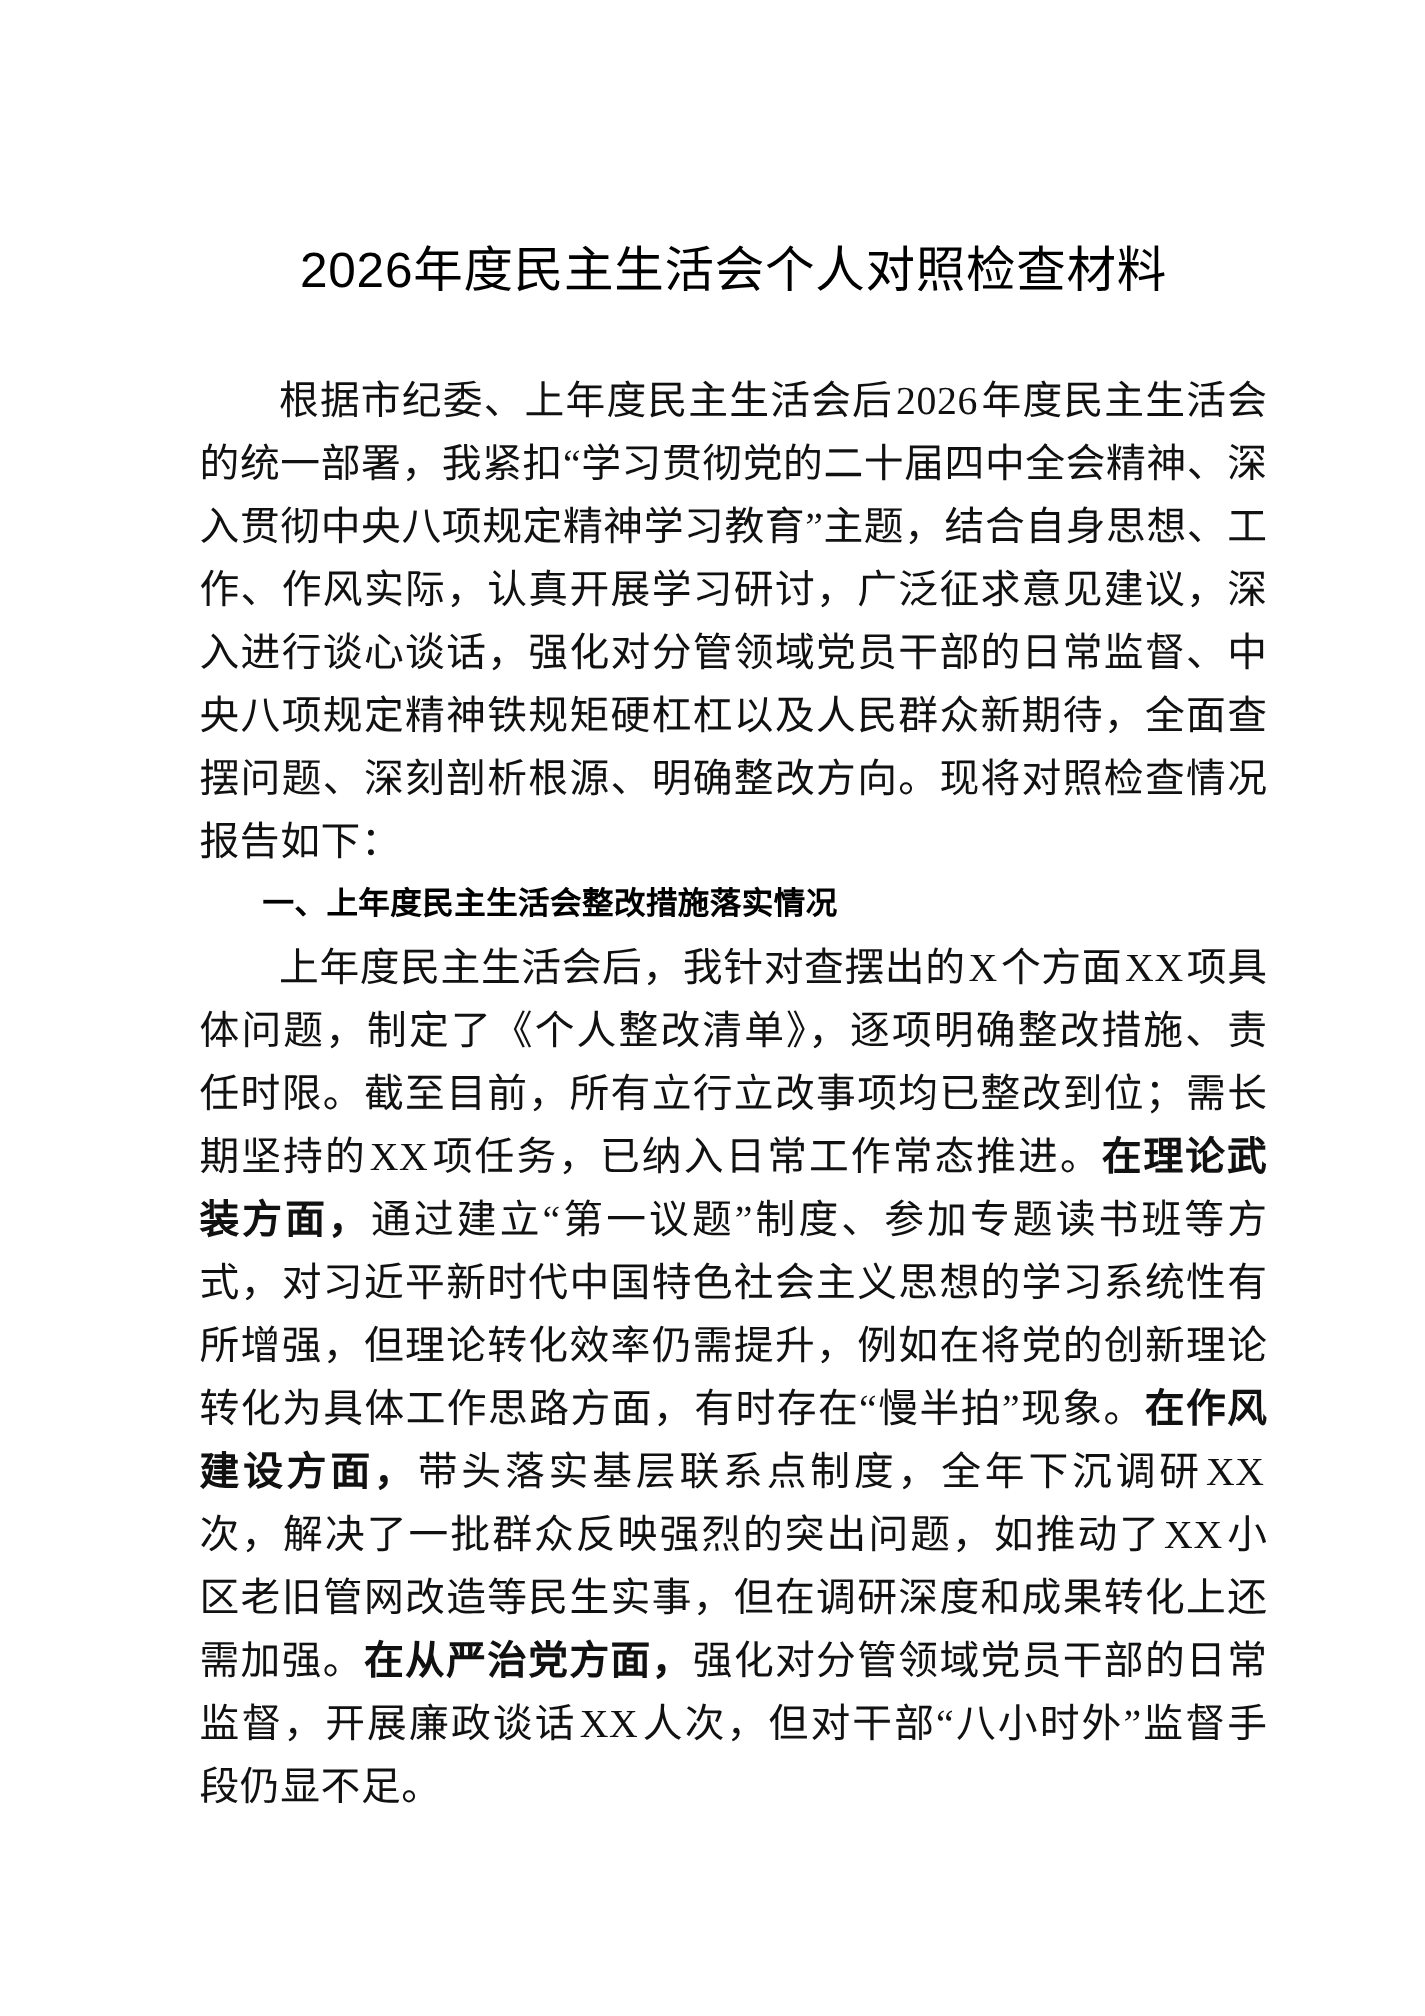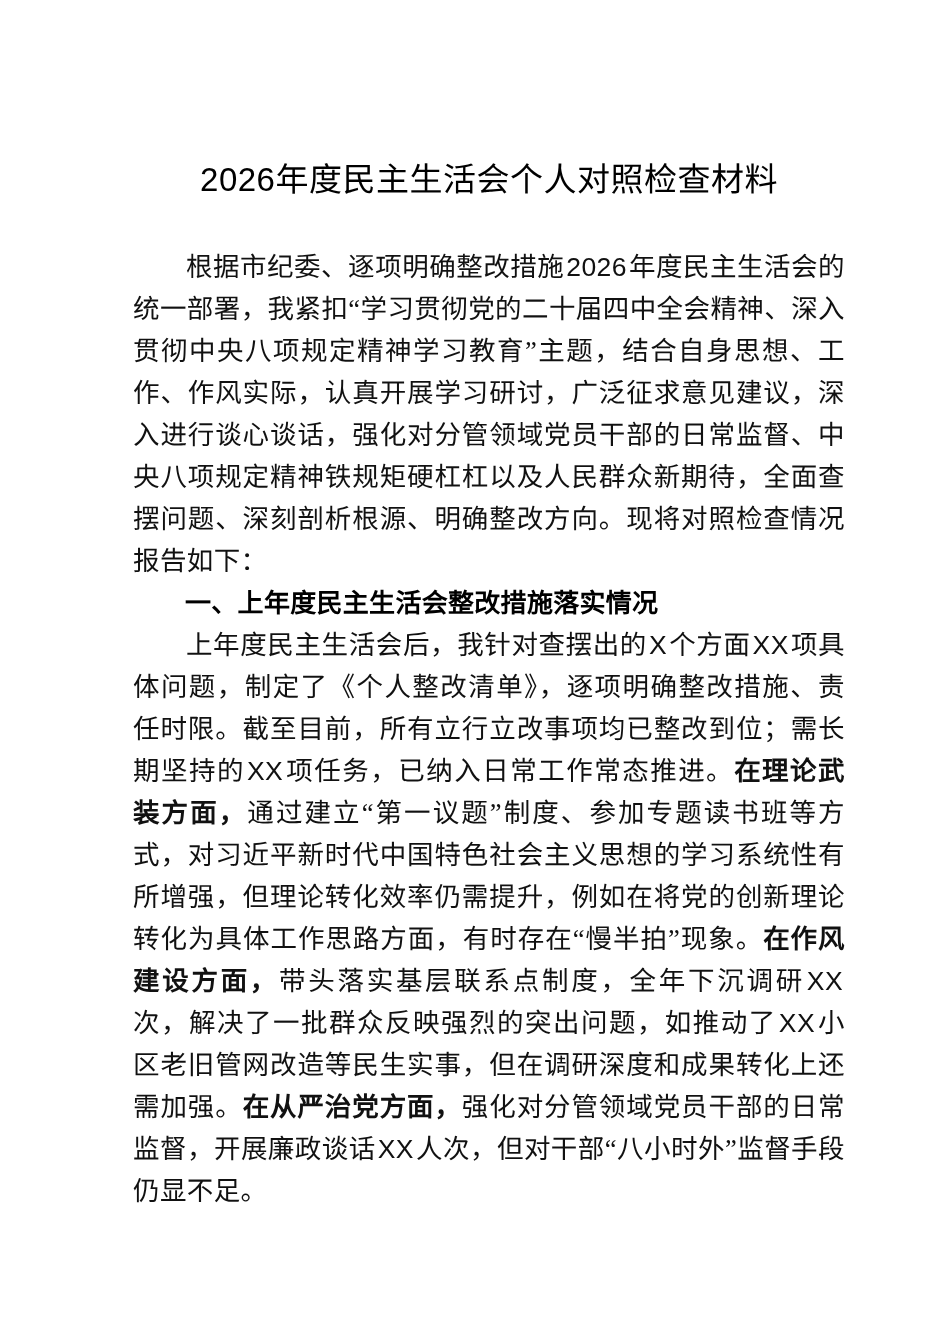--- a/index.html
+++ b/index.html
@@ -57,50 +57,50 @@
     margin-top: 44px;
   }
 
   .para-after-heading {
     margin-top: 0;
   }
 
   
   .section-heading {
     font-family: "Liberation Sans", "DejaVu Sans", sans-serif;
-    font-size: 26px;
+    font-size: 21px;
     font-weight: bold;
     line-height: 42px;
     color: #000000;
     text-indent: 2em;
     margin: 0;
     letter-spacing: 0.3px;
   }
 
   
   .emph {
     font-family: "Liberation Serif", "DejaVu Serif", serif;
     font-weight: bold;
     letter-spacing: 0.4px;
   }
 
   
   .lat {
-    font-family: Liberation Sans, sans-serif;
+    font-family: Liberation Serif, serif;
     padding: 0 2px;
   }
 </style>
 </head>
 <body>
 
 <div class="page">
   <div class="content">
 
     <h1 class="doc-title">2026年度民主生活会个人对照检查材料</h1>
 
-    <p class="body-para para-intro"><span>根据市纪委、逐项明确整改措施</span><span class="lat">2026</span><span>年度民主生活会的统一部署，我紧扣“学习贯彻党的二十届四中全会精神、深入贯彻中央八项规定精神学习教育”主题，结合自身思想、工作、作风实际，认真开展学习研讨，广泛征求意见建议，深入进行谈心谈话，强化对分管领域党员干部的日常监督、中央八项规定精神铁规矩硬杠杠以及人民群众新期待，全面查摆问题、深刻剖析根源、明确整改方向。现将对照检查情况报告如下：</span></p>
+    <p class="body-para para-intro"><span>根据市纪委、上年度民主生活会后</span><span class="lat">2026</span><span>年度民主生活会的统一部署，我紧扣“学习贯彻党的二十届四中全会精神、深入贯彻中央八项规定精神学习教育”主题，结合自身思想、工作、作风实际，认真开展学习研讨，广泛征求意见建议，深入进行谈心谈话，强化对分管领域党员干部的日常监督、中央八项规定精神铁规矩硬杠杠以及人民群众新期待，全面查摆问题、深刻剖析根源、明确整改方向。现将对照检查情况报告如下：</span></p>
 
     <h2 class="section-heading">一、上年度民主生活会整改措施落实情况</h2>
 
     <p class="body-para para-after-heading"><span>上年度民主生活会后，我针对查摆出的</span><span class="lat">X</span><span>个方面</span><span class="lat">XX</span><span>项具体问题，制定了《个人整改清单》，逐项明确整改措施、责任时限。截至目前，所有立行立改事项均已整改到位；需长期坚持的</span><span class="lat">XX</span><span>项任务，已纳入日常工作常态推进。</span><span class="emph">在理论武装方面，</span><span>通过建立“第一议题”制度、参加专题读书班等方式，对习近平新时代中国特色社会主义思想的学习系统性有所增强，但理论转化效率仍需提升，例如在将党的创新理论转化为具体工作思路方面，有时存在“慢半拍”现象。</span><span class="emph">在作风建设方面，</span><span>带头落实基层联系点制度，全年下沉调研</span><span class="lat">XX</span><span>次，解决了一批群众反映强烈的突出问题，如推动了</span><span class="lat">XX</span><span>小区老旧管网改造等民生实事，但在调研深度和成果转化上还需加强。</span><span class="emph">在从严治党方面，</span><span>强化对分管领域党员干部的日常监督，开展廉政谈话</span><span class="lat">XX</span><span>人次，但对干部“八小时外”监督手段仍显不足。</span></p>
 
   </div>
 </div>
 
 </body></html>

